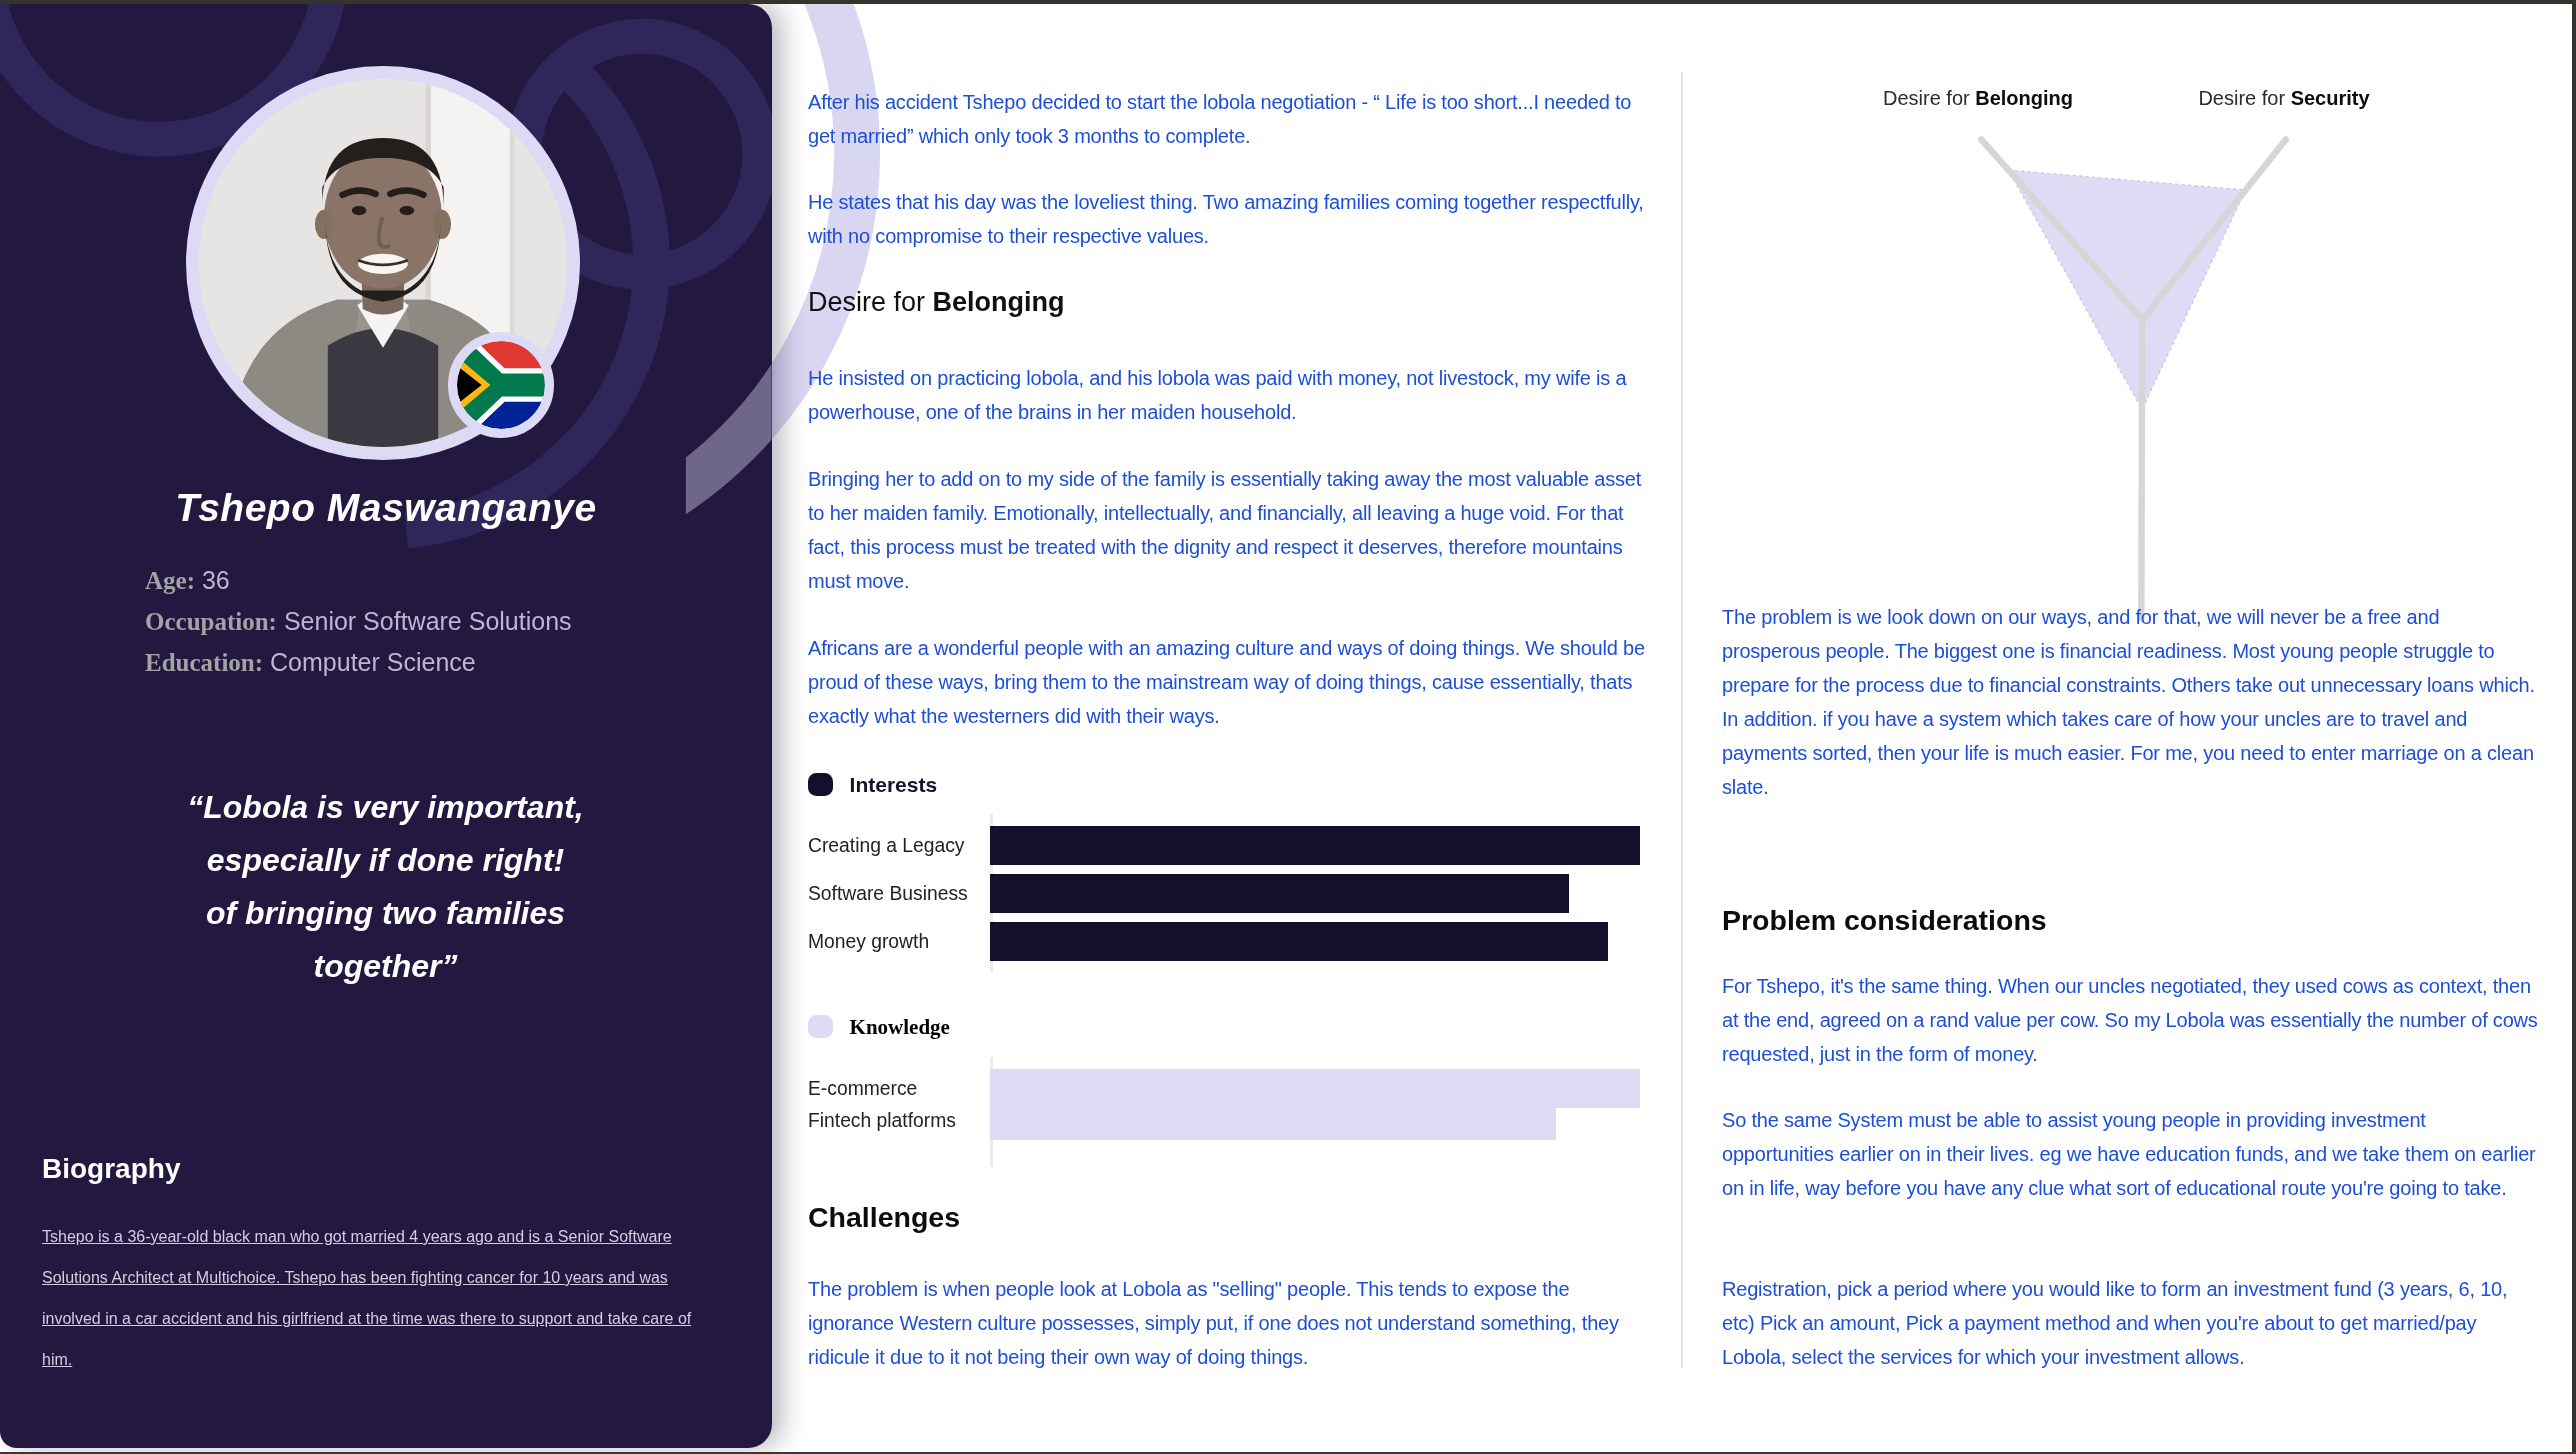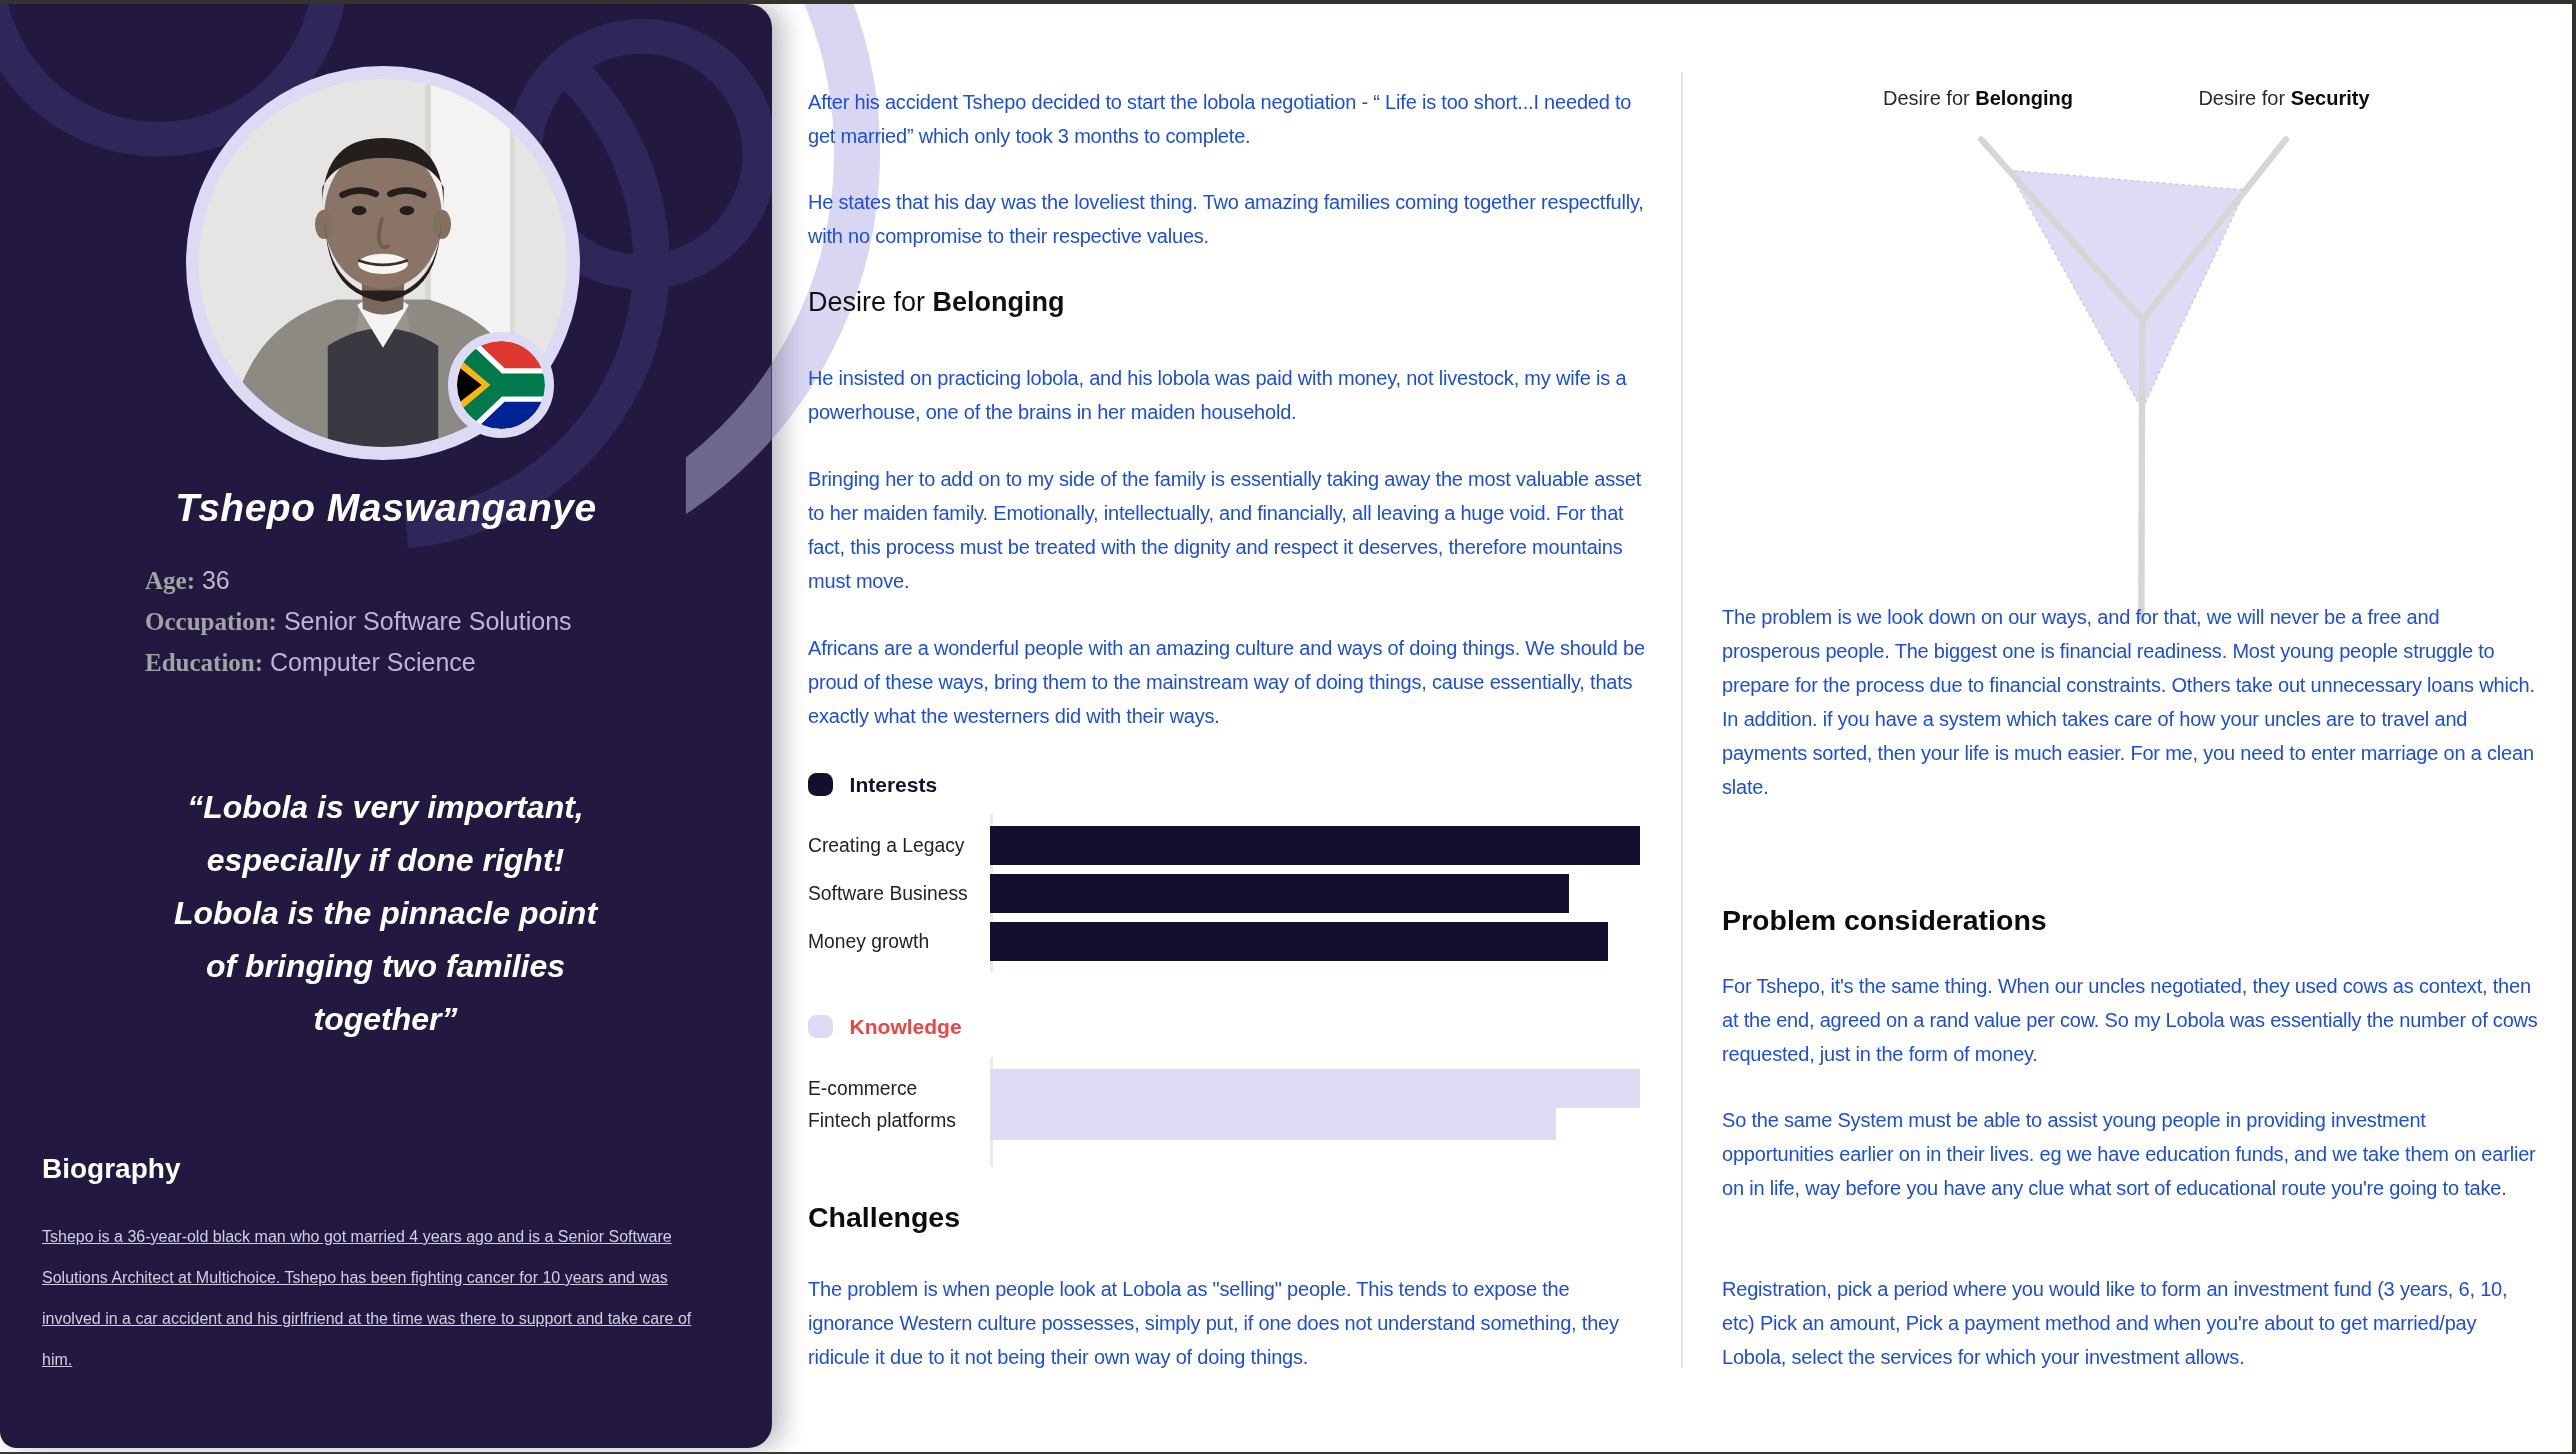--- a/index.html
+++ b/index.html
@@ -27,21 +27,21 @@
   .mid{width:847px;}
   .sec-heading{color:#101010;font-size:27px;}
   .sec-heading b{font-weight:bold;}
   .big-heading{color:#0c0c0c;font-size:28.5px;font-weight:bold;}
   
   .legend{display:flex;gap:16.6px;font-size:21px;font-weight:bold;}
   .legend-dot{width:25px;height:23px;border-radius:8.3px;}
   .dot-dark{background:#150f2d;}
   .dot-light{background:#dedbf5;}
   .legend-dark{color:#17102e;}
-  .legend-light{color:#ef4444;}
+  .legend-light{color:#000000;font-family:Liberation Serif, serif;}
   .bar-row{position:absolute;left:0;height:39px;display:flex;align-items:center;}
   .bar-label{width:182px;font-size:19.3px;color:#222;}
   .bar-track{position:relative;width:650px;height:39px;}
   .bar{height:39px;}
   .bar-dark{background:#150f2d;}
   .bar-light{background:#dedbf5;}
   .axis-line{width:2.8px;background:#ebebeb;}
   .divider{left:1681px;top:72px;width:1.8px;height:1296px;background:#e3e3e3;}
   
   .radar-label{top:87px;transform:translateX(-50%);font-size:20px;color:#2b2b2b;white-space:nowrap;}
@@ -112,21 +112,20 @@
 
   <div class="abs details">
     <div><b>Age:</b> <span>36</span></div>
     <div><b>Occupation:</b> <span>Senior Software Solutions</span></div>
     <div><b>Education:</b> <span>Computer Science</span></div>
   </div>
 
   <div class="abs quote">
     <div>“Lobola is very important,</div>
     <div>especially if done right!</div>
-    <div>Lobola is the pinnacle point</div>
     <div>of bringing two families</div>
     <div>together”</div>
   </div>
 
   <div class="abs bio-heading">Biography</div>
   <div class="abs bio-text">Tshepo is a 36-year-old black man who got married 4 years ago and is a Senior Software Solutions Architect at Multichoice. Tshepo has been fighting cancer for 10 years and was involved in a car accident and his girlfriend at the time was there to support and take care of him.</div>
 </div>
 
 <svg class="abs page-deco" viewBox="0 0 2798 1580" width="2576" height="1455">
   <defs>

